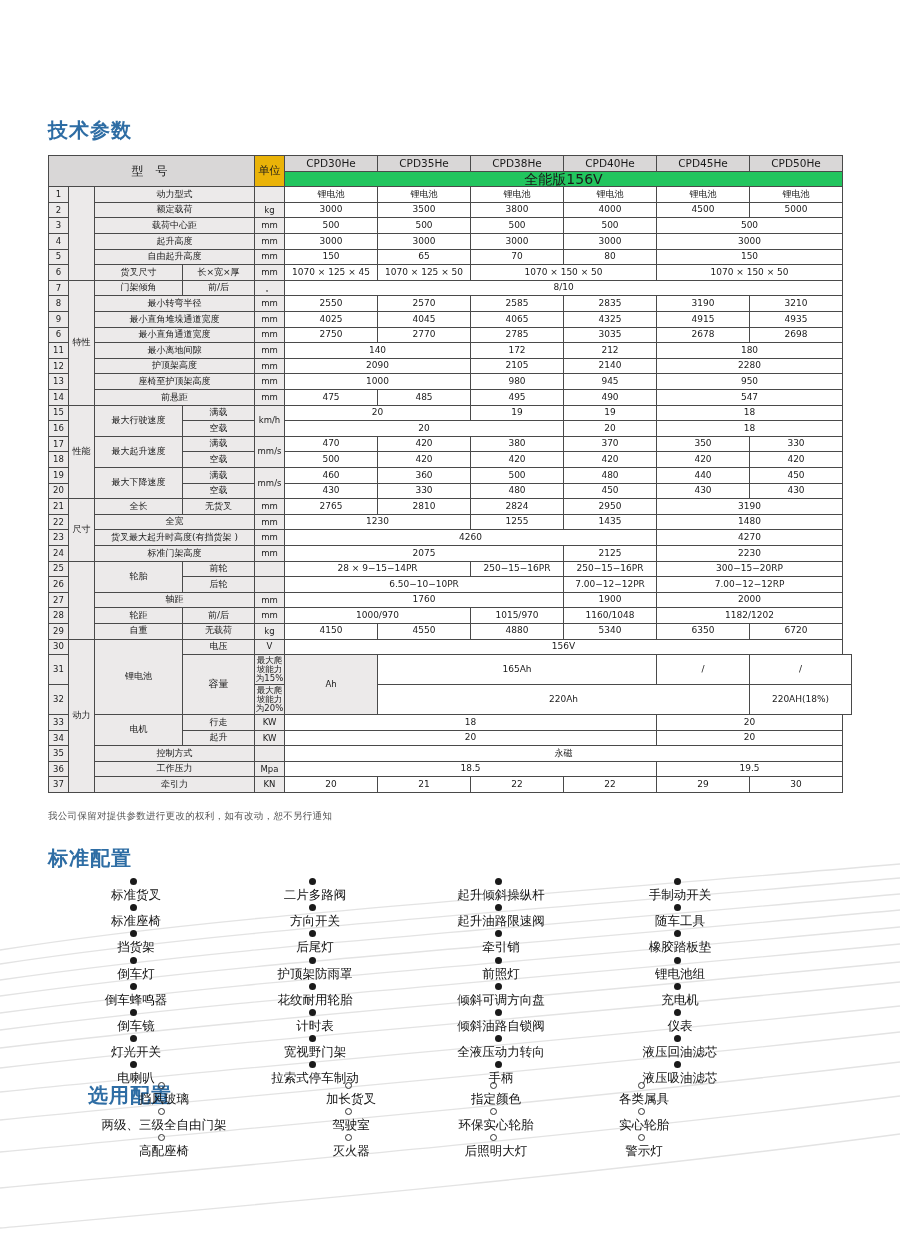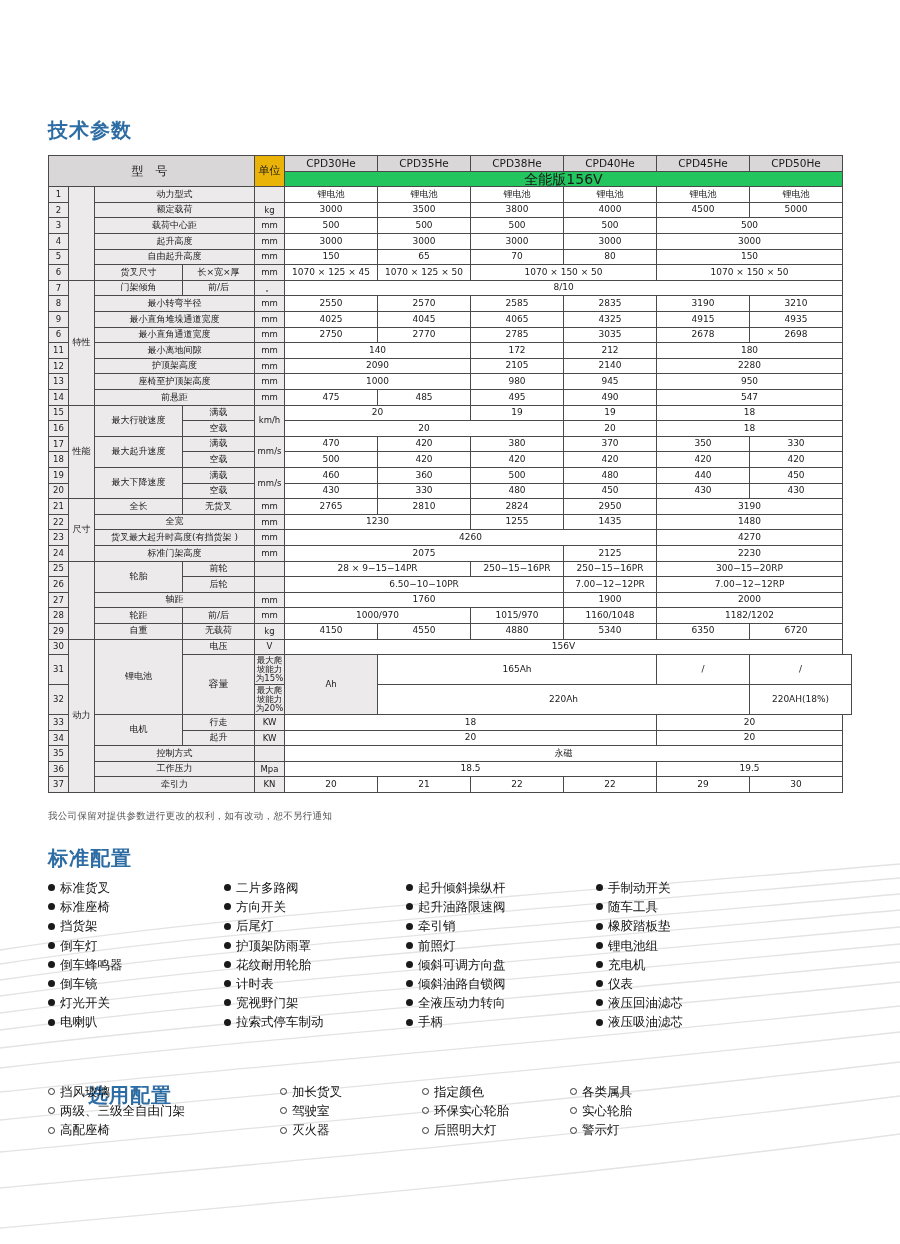--- a/index.html
+++ b/index.html
@@ -68,21 +68,21 @@
   .cfg-std .cfg-col:nth-child(2){width:182px;}
   .cfg-std .cfg-col:nth-child(3){width:190px;}
   .cfg-std .cfg-col:nth-child(4){width:168px;}
   .cfg-opt .cfg-col{width:170px;}
   .cfg-opt .cfg-col:nth-child(1){width:232px;}
   .cfg-opt .cfg-col:nth-child(2){width:142px;}
   .cfg-opt .cfg-col:nth-child(3){width:148px;}
   .cfg-opt .cfg-col:nth-child(4){width:148px;}
   .cfg-item{
     font-size:12.5px;line-height:19.2px;white-space:nowrap;
-    display:flex;align-items:center;color:#111;
+    display:flex;align-items:center;color:#111;flex-direction:column;
   }
   .bullet-solid{
     display:inline-block;width:7px;height:7px;border-radius:50%;
     background:#1a1a1a;margin-right:5px;flex:none;
   }
   .bullet-hollow{
     display:inline-block;width:7px;height:7px;border-radius:50%;
     border:1.2px solid #333;background:transparent;margin-right:5px;flex:none;
     box-sizing:border-box;
   }

